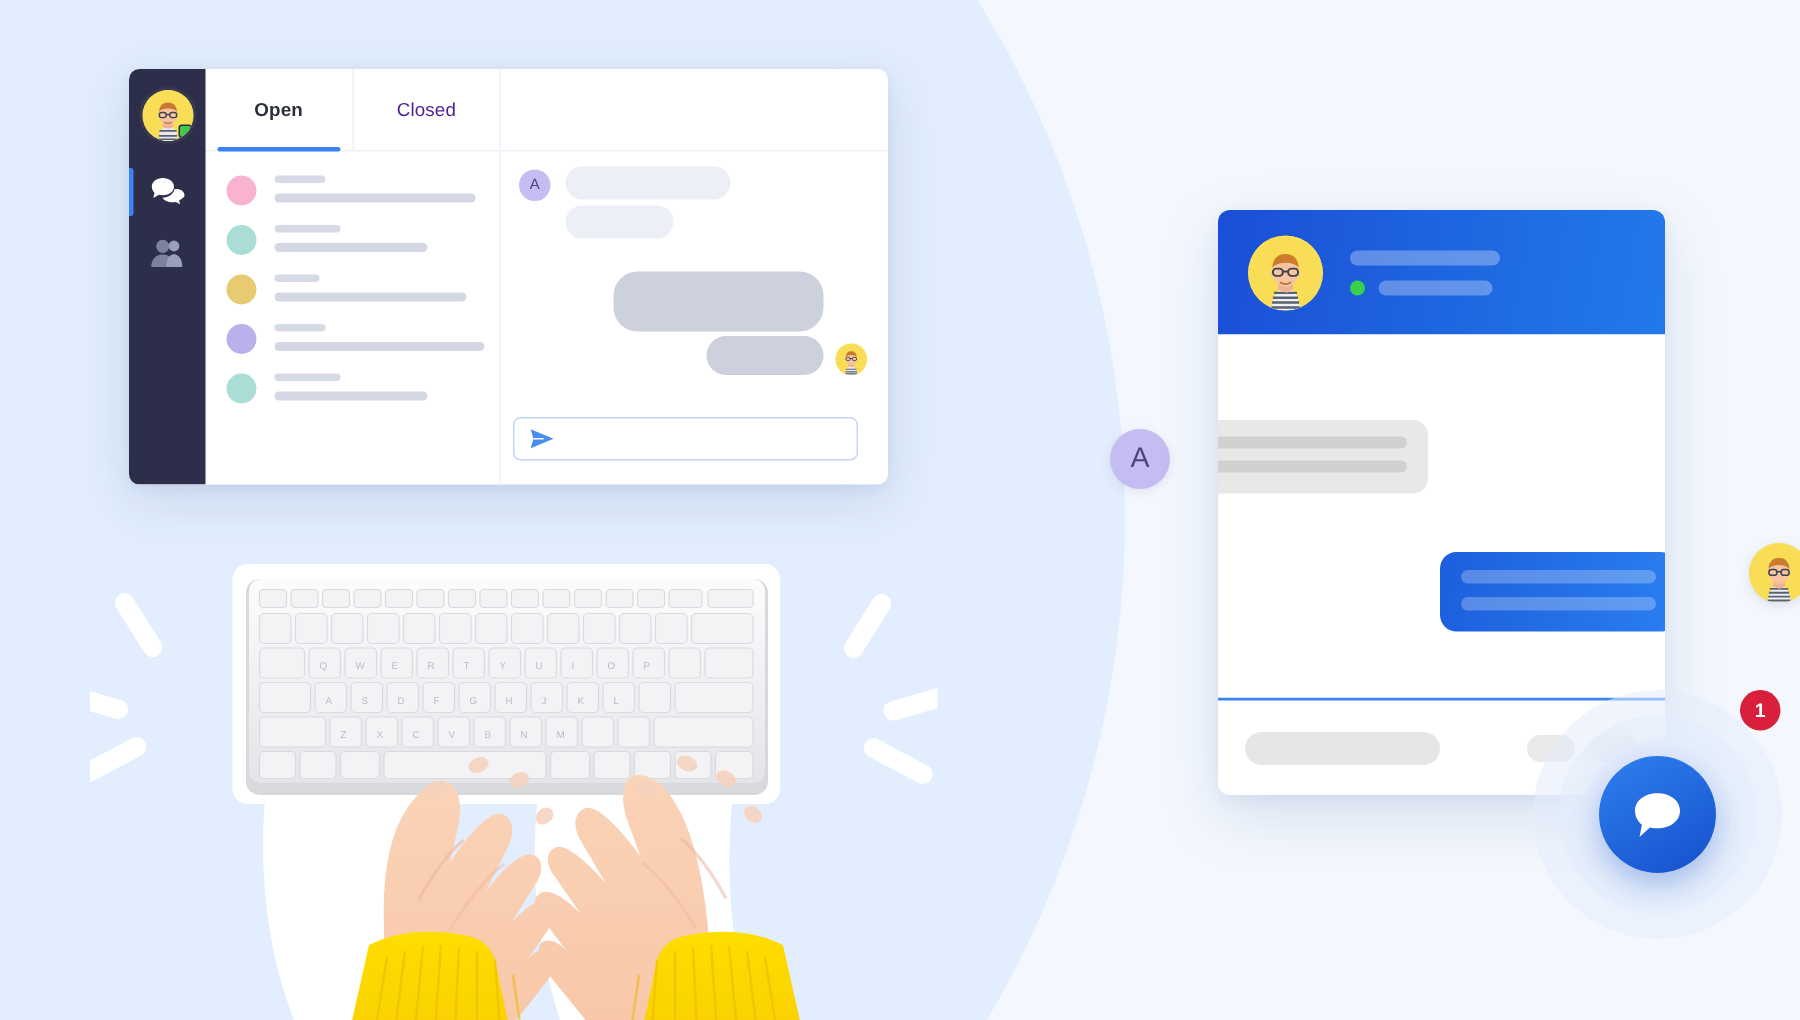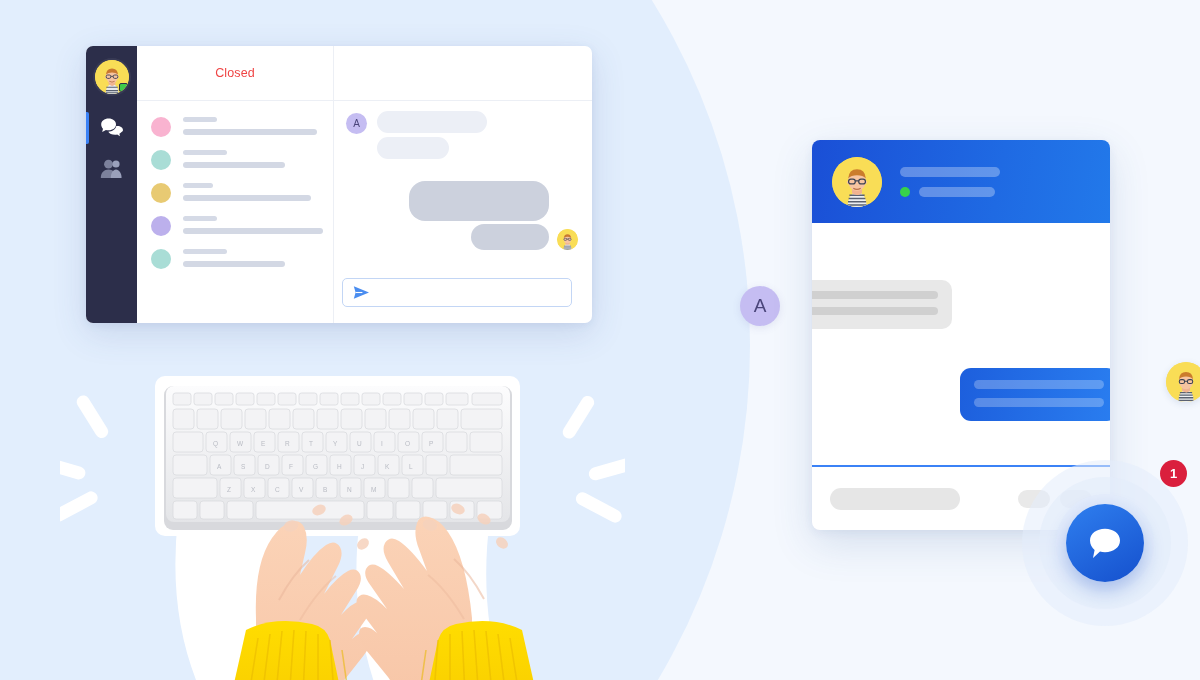--- a/index.html
+++ b/index.html
@@ -127,21 +127,21 @@
     border-bottom: 1px solid #eceff5;
     flex: 0 0 54px;
   }
   .tab {
     flex: 1;
     display: flex;
     align-items: center;
     justify-content: center;
     font-size: 12.5px;
     position: relative;
-    color: #ef4444;
+    color: #4c1d95;
     letter-spacing: .1px;
   }
   .tab + .tab { border-left: 1px solid #eceff5; }
   .tab.active {
     color: #2b2f3a;
     font-weight: bold;
   }
   .tab.active::after {
     content: "";
     position: absolute;
@@ -525,20 +525,21 @@
             <path d="M0.8 20 C0.8 14.6 4.2 11.6 8.5 11.6 C12.8 11.6 16.2 14.6 16.2 20 Z" fill="#7c819c"></path>
             <circle cx="16.0" cy="6.0" r="3.6" fill="#9aa0bb"></circle>
             <path d="M10.8 20 C10.8 15.1 13.0 11.5 16.0 11.5 C19.0 11.5 21.6 15.1 21.6 20 Z" fill="#9aa0bb"></path>
           </svg>
         </div>
       </div>
     </div>
 
     <div class="list-pane">
       <div class="tabs">
+        <div class="tab active">Open</div>
         <div class="tab">Closed</div>
       </div>
       <div class="conv-list" id="conv-list">
           <div class="conv-row">
             <div class="conv-dot" style="background: rgb(249, 179, 208);"></div>
             <div class="conv-lines">
               <div class="sk title" style="width: 34px;"></div>
               <div class="sk body" style="width: 134px;"></div>
             </div>
           </div>

